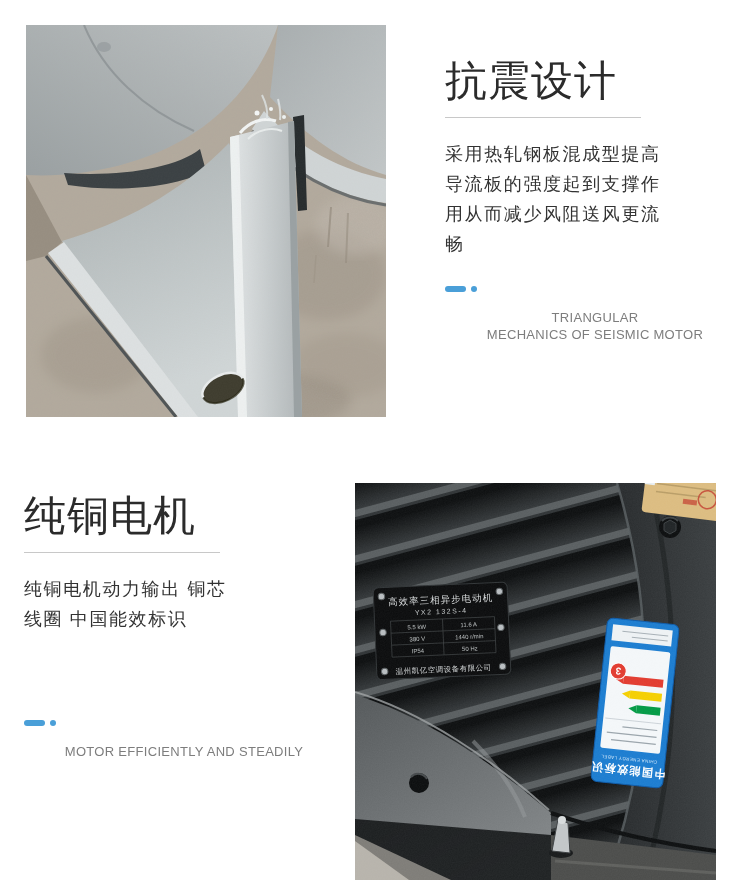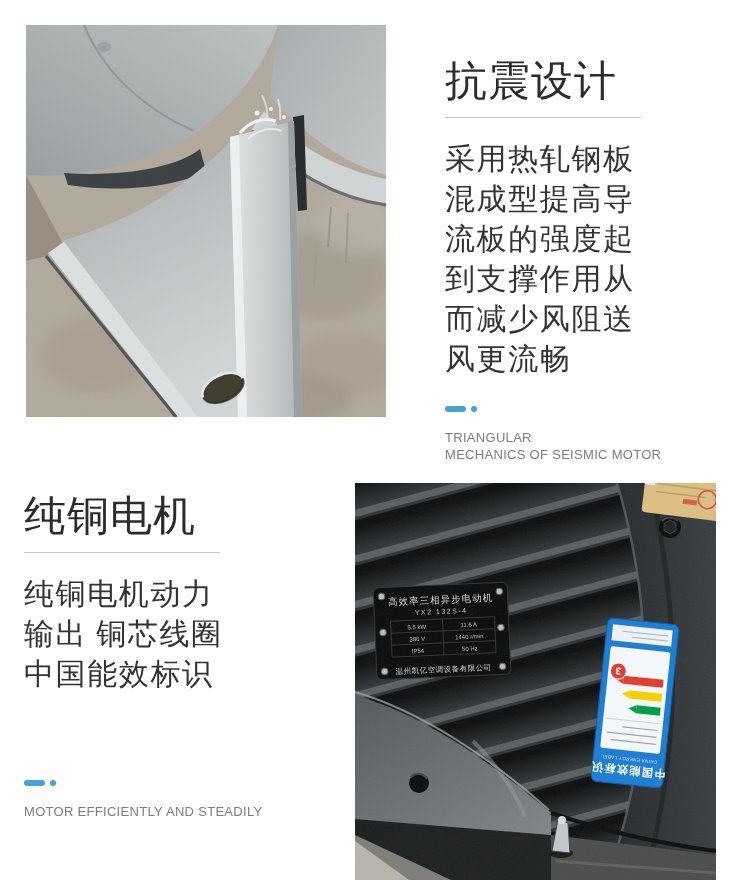--- a/index.html
+++ b/index.html
@@ -13,29 +13,29 @@
   #photo-motor{left:355px;top:483px;width:361px;height:397px;}
   .tcol{position:absolute;}
   #text-seismic{left:445px;top:56px;width:300px;}
   #text-motor{left:24px;top:491px;width:320px;}
   .feature-title{
     margin:0;font-size:42px;line-height:50px;font-weight:500;
     color:#2b2b2b;letter-spacing:1px;
   }
   .divider{width:196px;border-top:1px solid #c8c8c8;height:0;margin-top:11px;}
   .feature-body{
-    margin:21px 0 0 0;font-size:30px;line-height:40px;letter-spacing:1.6px;
-    color:#333333;width:218px;word-break:break-all;font-family:Liberation Serif, serif;
+    margin:21px 0 0 0;font-size:18px;line-height:30px;letter-spacing:1.6px;
+    color:#333333;width:218px;word-break:break-all;
   }
   .accent{display:flex;align-items:center;}
   #text-seismic .accent{margin-top:27px;}
   #text-motor .accent{margin-top:86px;}
   .accent-bar{width:21px;height:6px;border-radius:3px;background:var(--accent,#4a9fd8);}
   .accent-dot{width:6px;height:6px;border-radius:50%;margin-left:5px;background:var(--accent,#4a9fd8);}
-  .caption{margin-top:17px;font-size:13px;line-height:17px;color:#7d7d7d;letter-spacing:0.3px;}
+  .caption{margin-top:17px;font-size:13px;line-height:17px;color:#7d7d7d;letter-spacing:0.3px;text-align:center;}
   .caption span{display:block;}
   
   text{font-family:"Liberation Sans","DejaVu Sans",sans-serif;}
   .np-title{font-size:9.5px;fill:#d9dcdd;letter-spacing:1px;}
   .np-model{font-size:7px;fill:#c6cacb;letter-spacing:1.5px;}
   .np-cell{font-size:6px;fill:#bcc0c1;}
   .np-company{font-size:7.5px;fill:#d2d5d6;letter-spacing:0.5px;}
   .el-title{font-size:11px;fill:#ffffff;font-weight:bold;letter-spacing:1.5px;}
   .el-sub{font-size:4.5px;fill:#cfe6f9;letter-spacing:0.4px;}
   .el-grade{font-size:10px;fill:#ffffff;font-weight:bold;}

